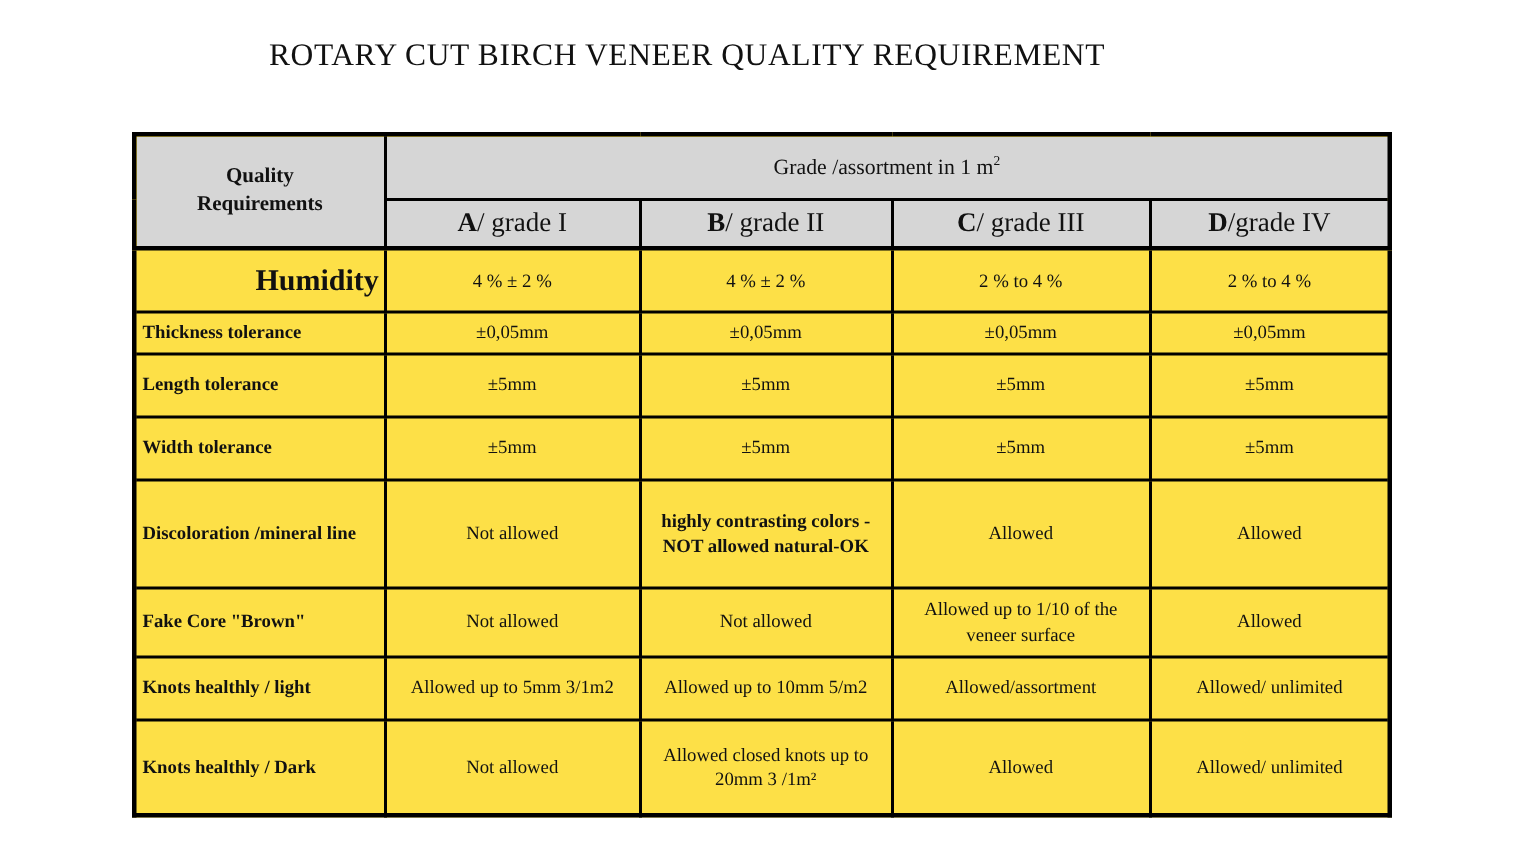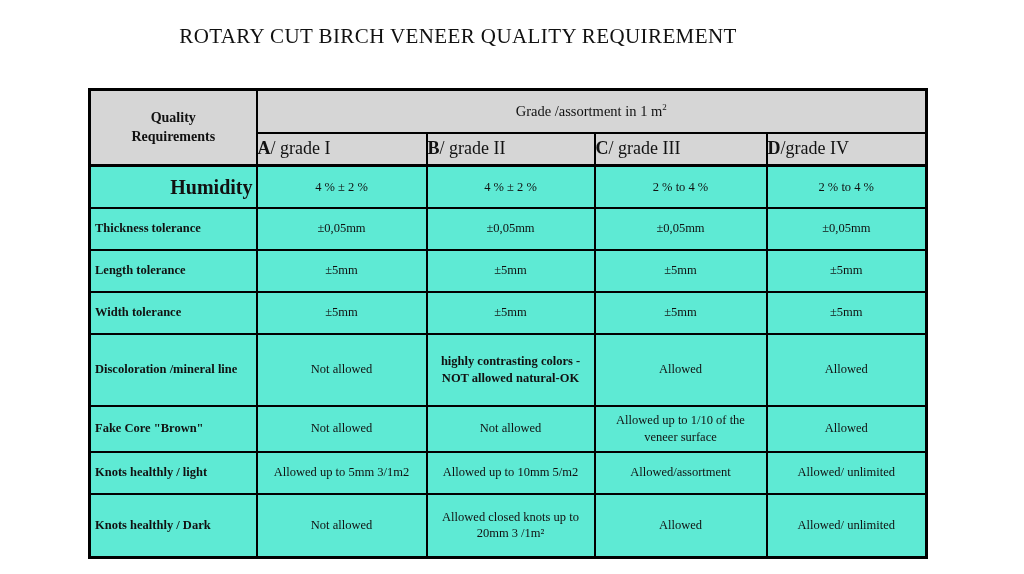--- a/index.html
+++ b/index.html
@@ -14,33 +14,33 @@
 
   .page-title{
     position:absolute;top:24px;left:0;width:916px;
     text-align:center;font-size:21px;font-weight:normal;
     letter-spacing:0.4px;color:var(--text);white-space:nowrap;
   }
 
   .table-wrap{position:absolute;left:88px;top:88px;}
   table{
     border-collapse:collapse;table-layout:fixed;width:837px;
-    background:#5eead4;border:3px solid var(--border);
+    background:#fde047;border:3px solid var(--border);
   }
   th,td{border:2px solid var(--border);vertical-align:middle;overflow:hidden;}
 
   thead th{background:var(--header-bg);}
   th.corner{
     font-size:14px;font-weight:bold;text-align:center;line-height:1.35;
     border-bottom:3px solid var(--border);
   }
   th.group-head{font-size:14.5px;font-weight:normal;text-align:center;}
   th.group-head sup{font-size:9px;}
   tr.grade-row th{
-    font-size:18px;font-weight:normal;text-align:left;
+    font-size:18px;font-weight:normal;text-align:center;
     border-bottom:3px solid var(--border);white-space:nowrap;
   }
   tr.grade-row th b{font-weight:bold;}
 
   td.label{
     font-size:12.5px;font-weight:bold;text-align:left;
     padding:2px 3px 2px 4px;line-height:1.2;
   }
   td.label.center{text-align:right;font-size:20px;font-family:Liberation Serif, serif;}
   td.value{
@@ -81,21 +81,21 @@
         </tr>
     </thead>
     <tbody id="table-body">
         <tr style="height: 42px;">
           <td class="label center">Humidity</td>
           <td class="value">4 % ± 2 %</td>
           <td class="value">4 % ± 2 %</td>
           <td class="value">2 % to 4 %</td>
           <td class="value">2 % to 4 %</td>
         </tr>
-        <tr style="height: 42px;">
+        <tr style="height: 28px;">
           <td class="label">Thickness tolerance</td>
           <td class="value">±0,05mm</td>
           <td class="value">±0,05mm</td>
           <td class="value">±0,05mm</td>
           <td class="value">±0,05mm</td>
         </tr>
         <tr style="height: 42px;">
           <td class="label">Length tolerance</td>
           <td class="value">±5mm</td>
           <td class="value">±5mm</td>

